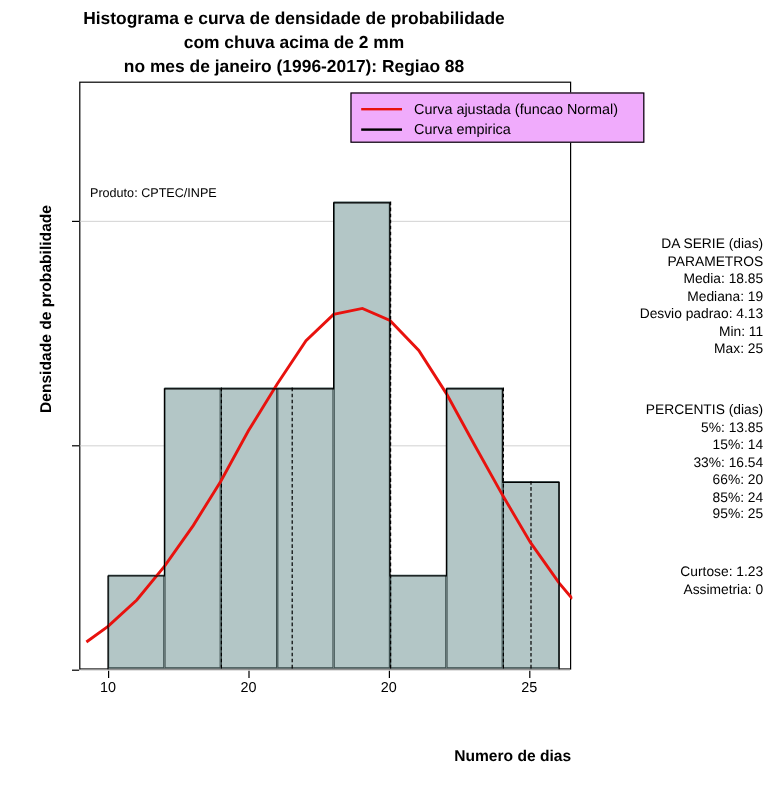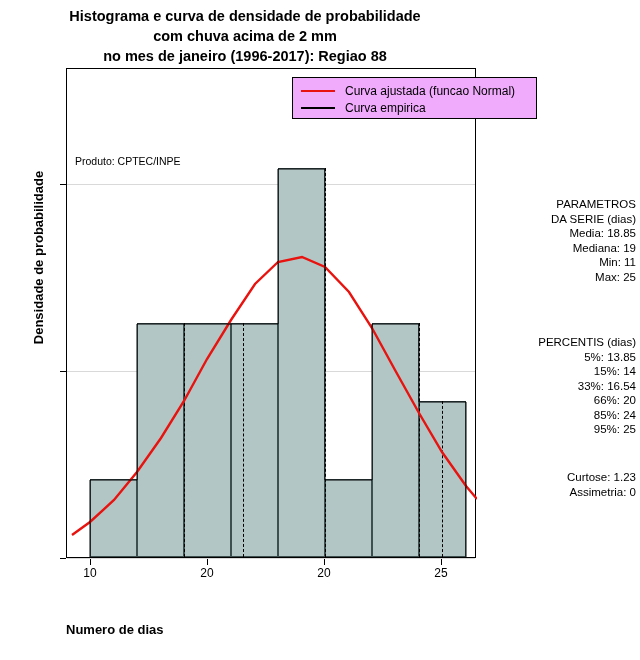--- a/index.html
+++ b/index.html
@@ -66,21 +66,21 @@
   .ytitle{
     position:absolute;
     left:-182px;top:250px;
     width:440px;text-align:center;
     transform:rotate(-90deg);
     transform-origin:center center;
     font-size:13px;font-weight:bold;
   }
   .xtitle{
     position:absolute;left:66px;top:622px;width:410px;
-    text-align:left;font-size:13px;font-weight:bold;
+    text-align:right;font-size:13px;font-weight:bold;
   }
   .ytickmark{position:absolute;width:6px;height:1px;background:#000;}
   .xtick{
     position:absolute;top:566px;
     font-size:12px;text-align:center;width:40px;
     transform:translateX(-20px);
   }
   .xtickmark{position:absolute;top:558px;width:1px;height:7px;background:#000;}
 
   .pctlabel{
@@ -177,24 +177,25 @@
         <div class="row" style="top:22px;">
           <span class="ln" style="background:#000000;"></span>
           <span class="lb">Curva empirica</span>
         </div>
       </div>
 
     </div>
   </div>
 
   <div class="sidetext" id="params">
+    <span class="r">DA SERIE (dias)</span>
     <span class="r">PARAMETROS</span>
-    <span class="r">DA SERIE (dias)</span>
     <span class="r">Media: 18.85</span>
     <span class="r">Mediana: 19</span>
+    <span class="r">Desvio padrao: 4.13</span>
     <span class="r">Min: 11</span>
     <span class="r">Max: 25</span>
   </div>
 
   <div class="sidetext" id="percentis">
     <span class="r">PERCENTIS (dias)</span>
     <span class="r">5%: 13.85</span>
     <span class="r">15%: 14</span>
     <span class="r">33%: 16.54</span>
     <span class="r">66%: 20</span>

